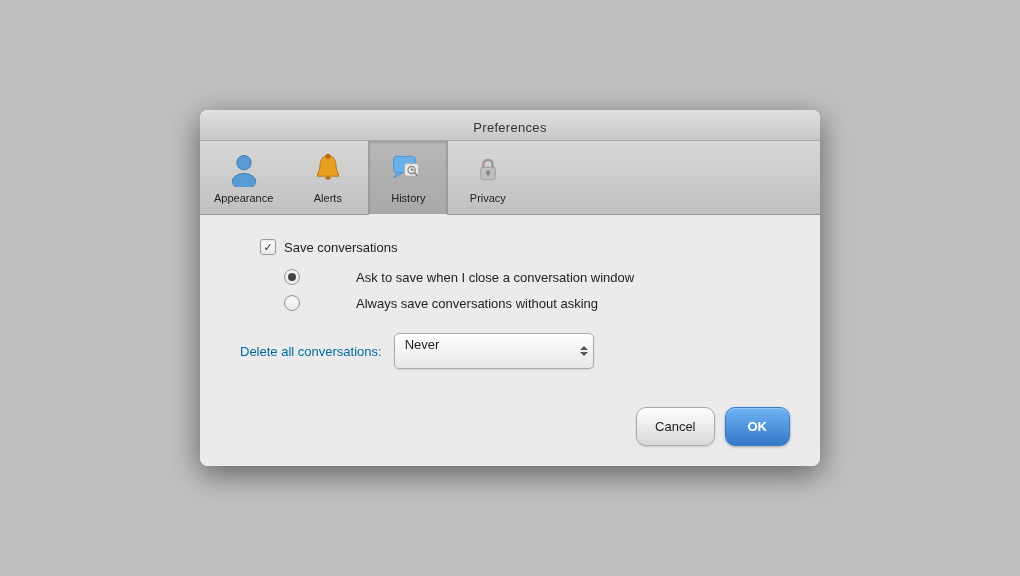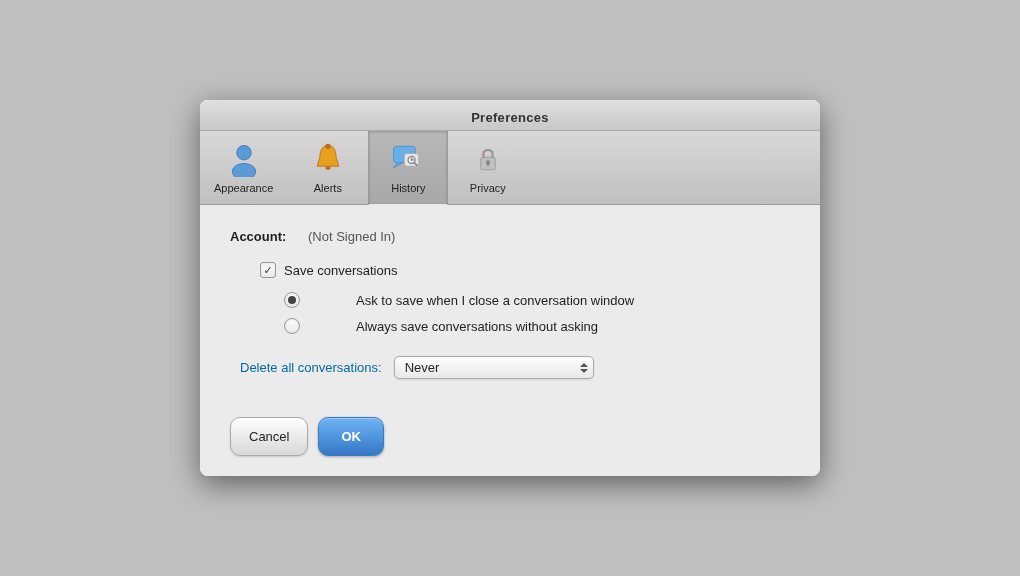--- a/index.html
+++ b/index.html
@@ -23,21 +23,21 @@
 
     .titlebar {
       background: linear-gradient(to bottom, #e0e0e0, #c8c8c8);
       border-bottom: 1px solid #aaa;
       text-align: center;
       padding: 8px 0 4px;
     }
 
     .titlebar-title {
       font-size: 13px;
-      font-weight: bold;
+      font-weight: normal;
       color: #333;
       letter-spacing: 0.3px;
     }
 
     .toolbar {
       background: linear-gradient(to bottom, #d8d8d8, #c0c0c0);
       border-bottom: 1px solid #999;
       display: flex;
       align-items: stretch;
       padding: 0;
@@ -201,21 +201,21 @@
       display: inline-flex;
       align-items: center;
     }
 
     .custom-select {
       appearance: none;
       -webkit-appearance: none;
       background: linear-gradient(to bottom, #fefefe, #e8e8e8);
       border: 1px solid #aaa;
       border-radius: 5px;
-      padding: 3px 26px 3px 10px;
+      padding: 3px 26px 16px 10px;
       font-size: 13px;
       color: #222;
       width: 200px;
       cursor: pointer;
       box-shadow: 0 1px 2px rgba(0,0,0,0.1);
     }
 
     .select-arrow {
       position: absolute;
       right: 6px;
@@ -235,21 +235,21 @@
     .arrow-up {
       border-bottom: 4px solid #555;
     }
 
     .arrow-down {
       border-top: 4px solid #555;
     }
 
     .button-row {
       display: flex;
-      justify-content: flex-start;
+      justify-content: flex-end;
       gap: 10px;
       margin-top: 28px;
       padding-top: 10px;
     }
 
     .btn-cancel {
       padding: 5px 18px;
       font-size: 13px;
       border-radius: 10px;
       border: 1px solid #aaa;
@@ -341,24 +341,20 @@
           <rect x="13" y="14" width="2" height="3" rx="1" fill="#e88" stroke="none"></rect>
         </svg>
       </div>
       <span class="toolbar-label">Privacy</span>
     </div>
 
   </div>
 
   <div class="content">
 
-    <div class="account-row">
-      <span class="account-label">Account:</span>
-      <span class="account-value">(Not Signed In)</span>
-    </div>
 
     <div class="options-section">
 
       <div class="checkbox-row">
         <div class="custom-checkbox">
           <span class="checkmark">✓</span>
         </div>
         <span class="checkbox-label">Save conversations</span>
       </div>
 

